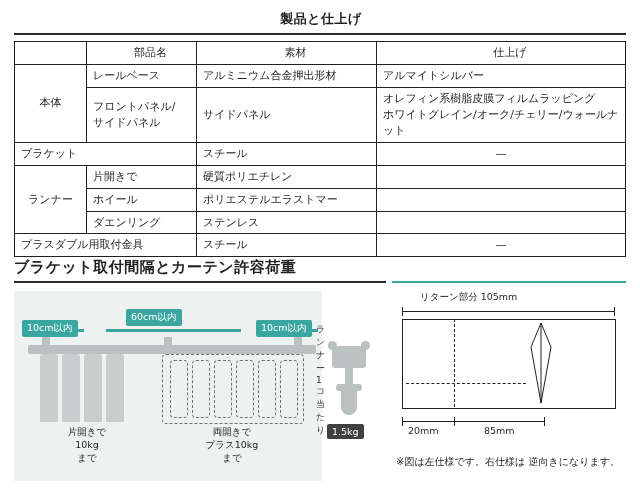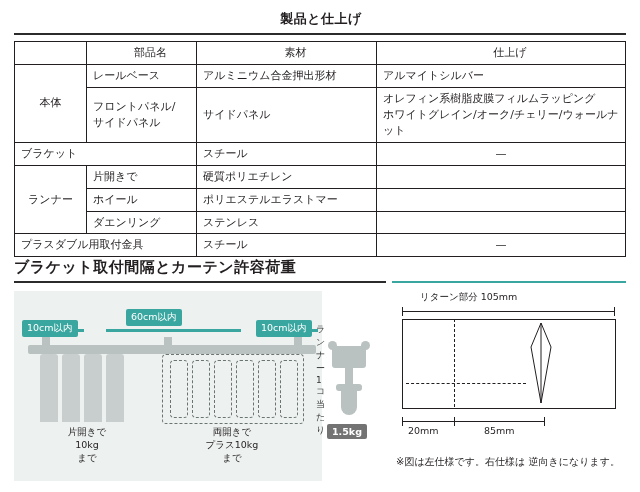--- a/index.html
+++ b/index.html
@@ -209,21 +209,21 @@
           <div>まで</div>
         </div>
 
         <div class="runner-cap" style="left:302px;top:32px;">ランナー1コ当たり</div>
         <div class="rod" style="left:318px;top:55px;width:34px;height:22px;border-radius:3px;"></div>
         <div class="rod" style="left:314px;top:50px;width:9px;height:9px;border-radius:50%;"></div>
         <div class="rod" style="left:347px;top:50px;width:9px;height:9px;border-radius:50%;"></div>
         <div class="rod" style="left:331px;top:77px;width:8px;height:16px;"></div>
         <div class="rod" style="left:322px;top:93px;width:26px;height:7px;border-radius:3px;"></div>
         <div class="rod" style="left:327px;top:100px;width:16px;height:24px;border-radius:0 0 8px 8px;"></div>
-        <div class="tag" style="left:313px;top:133px;background:#737373;font-weight:bold;">1.5kg</div>
+        <div class="tag" style="left:313px;top:133px;background:#404040;">1.5kg</div>
       </div>
 
       <div class="rightpanel">
         <div class="rdim" style="left:26px;top:0px;">リターン部分 105mm</div>
         <div class="rline" style="left:8px;top:20px;width:212px;"></div>
         <div class="rvline" style="left:8px;top:16px;height:9px;"></div>
         <div class="rvline" style="left:220px;top:16px;height:9px;"></div>
 
         <div class="fabric" style="left:8px;top:28px;width:212px;height:88px;"></div>
 

